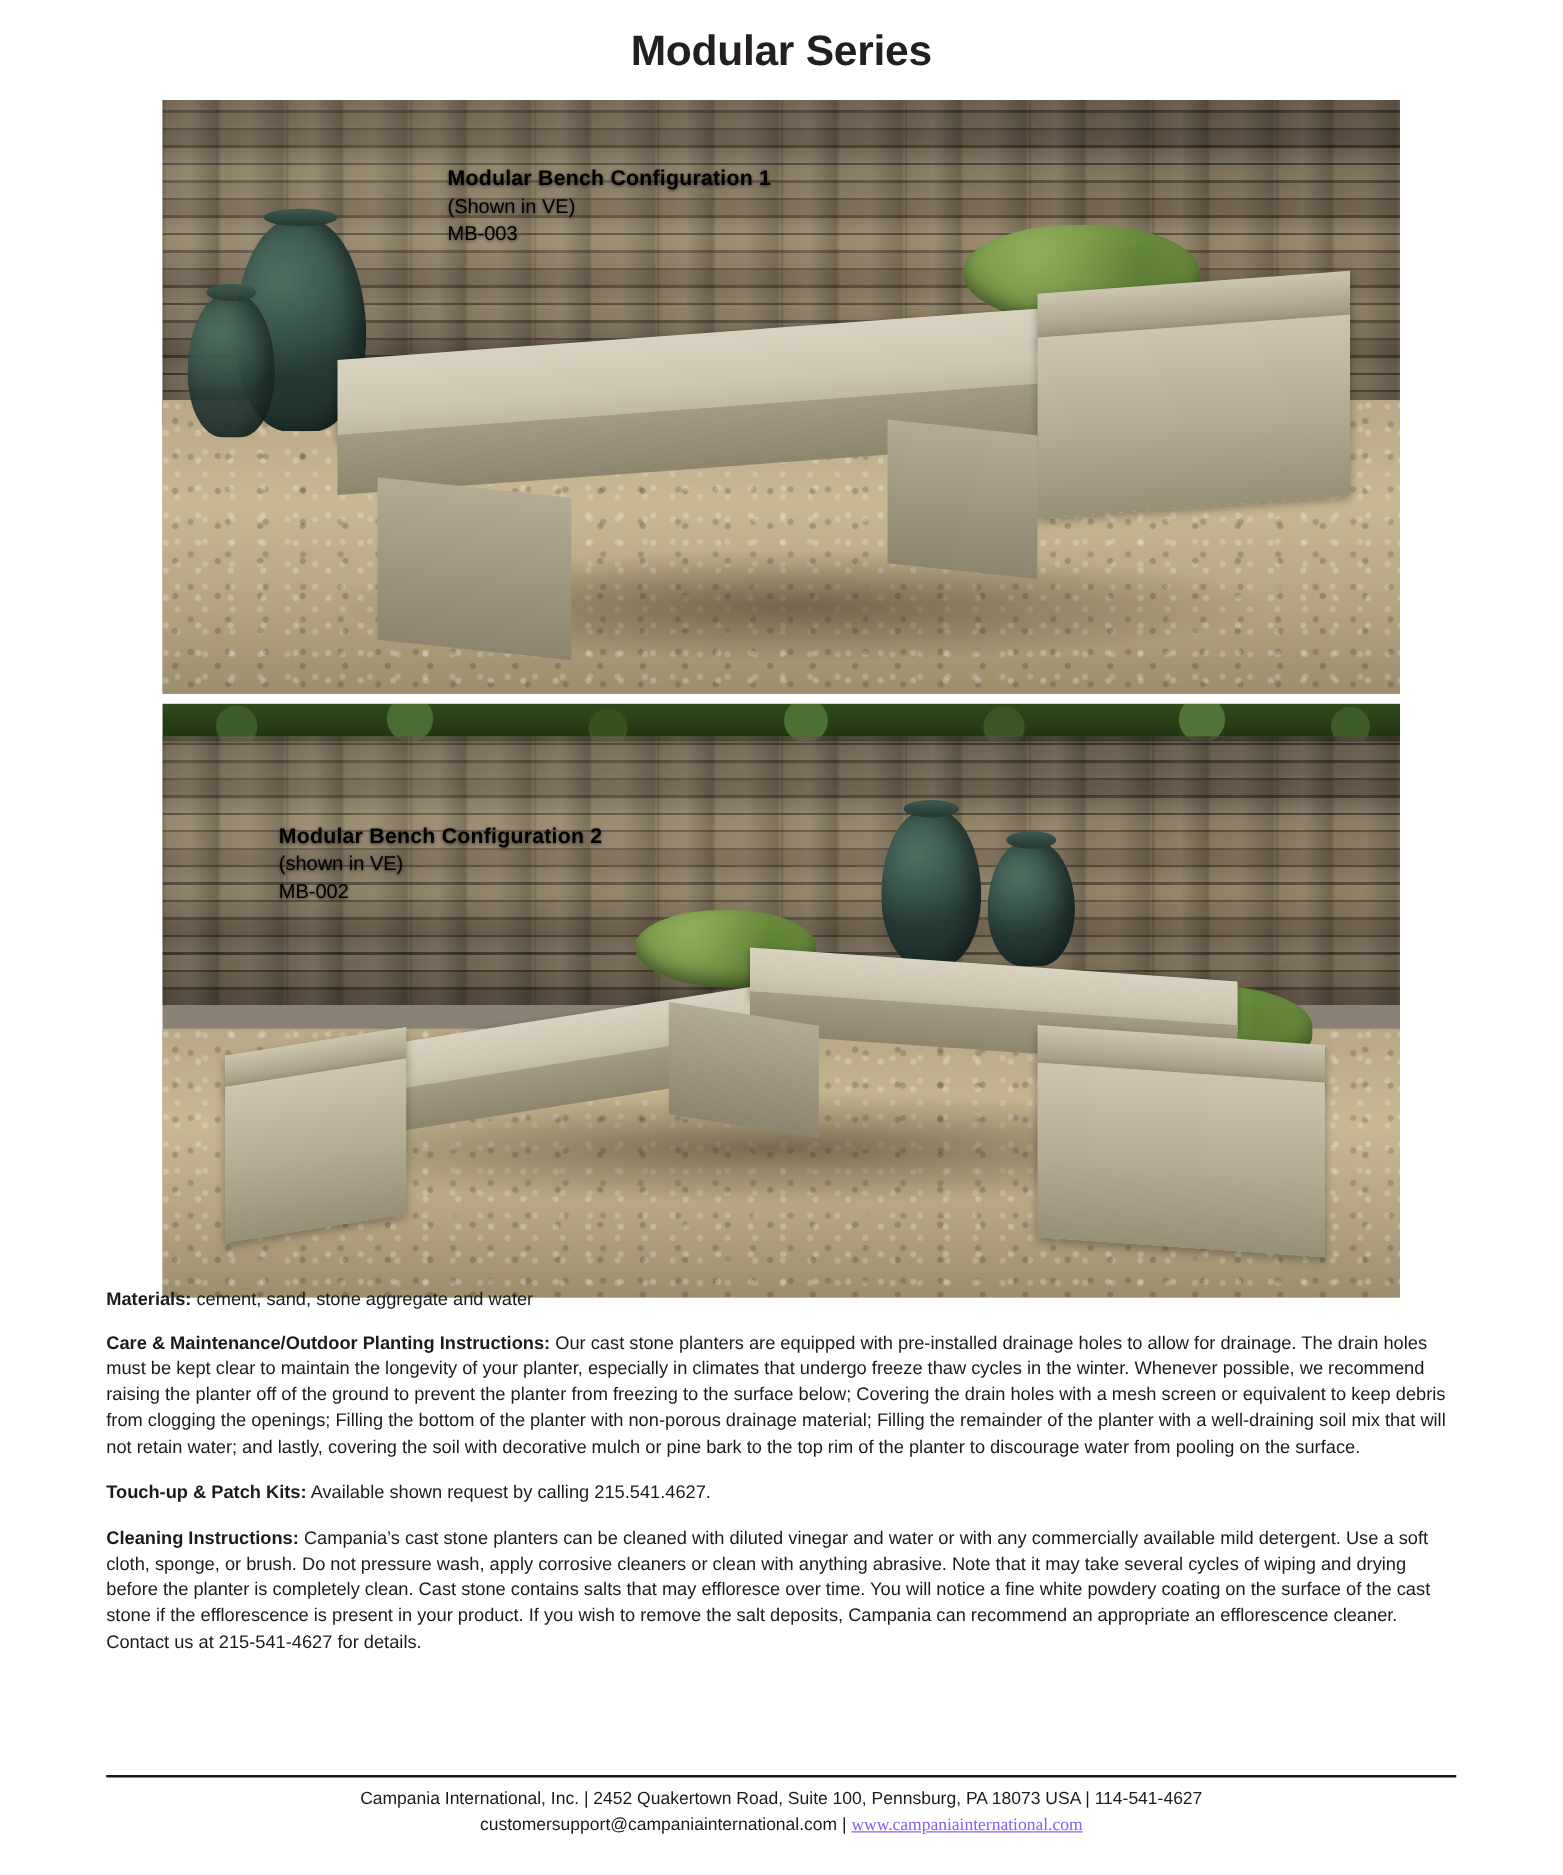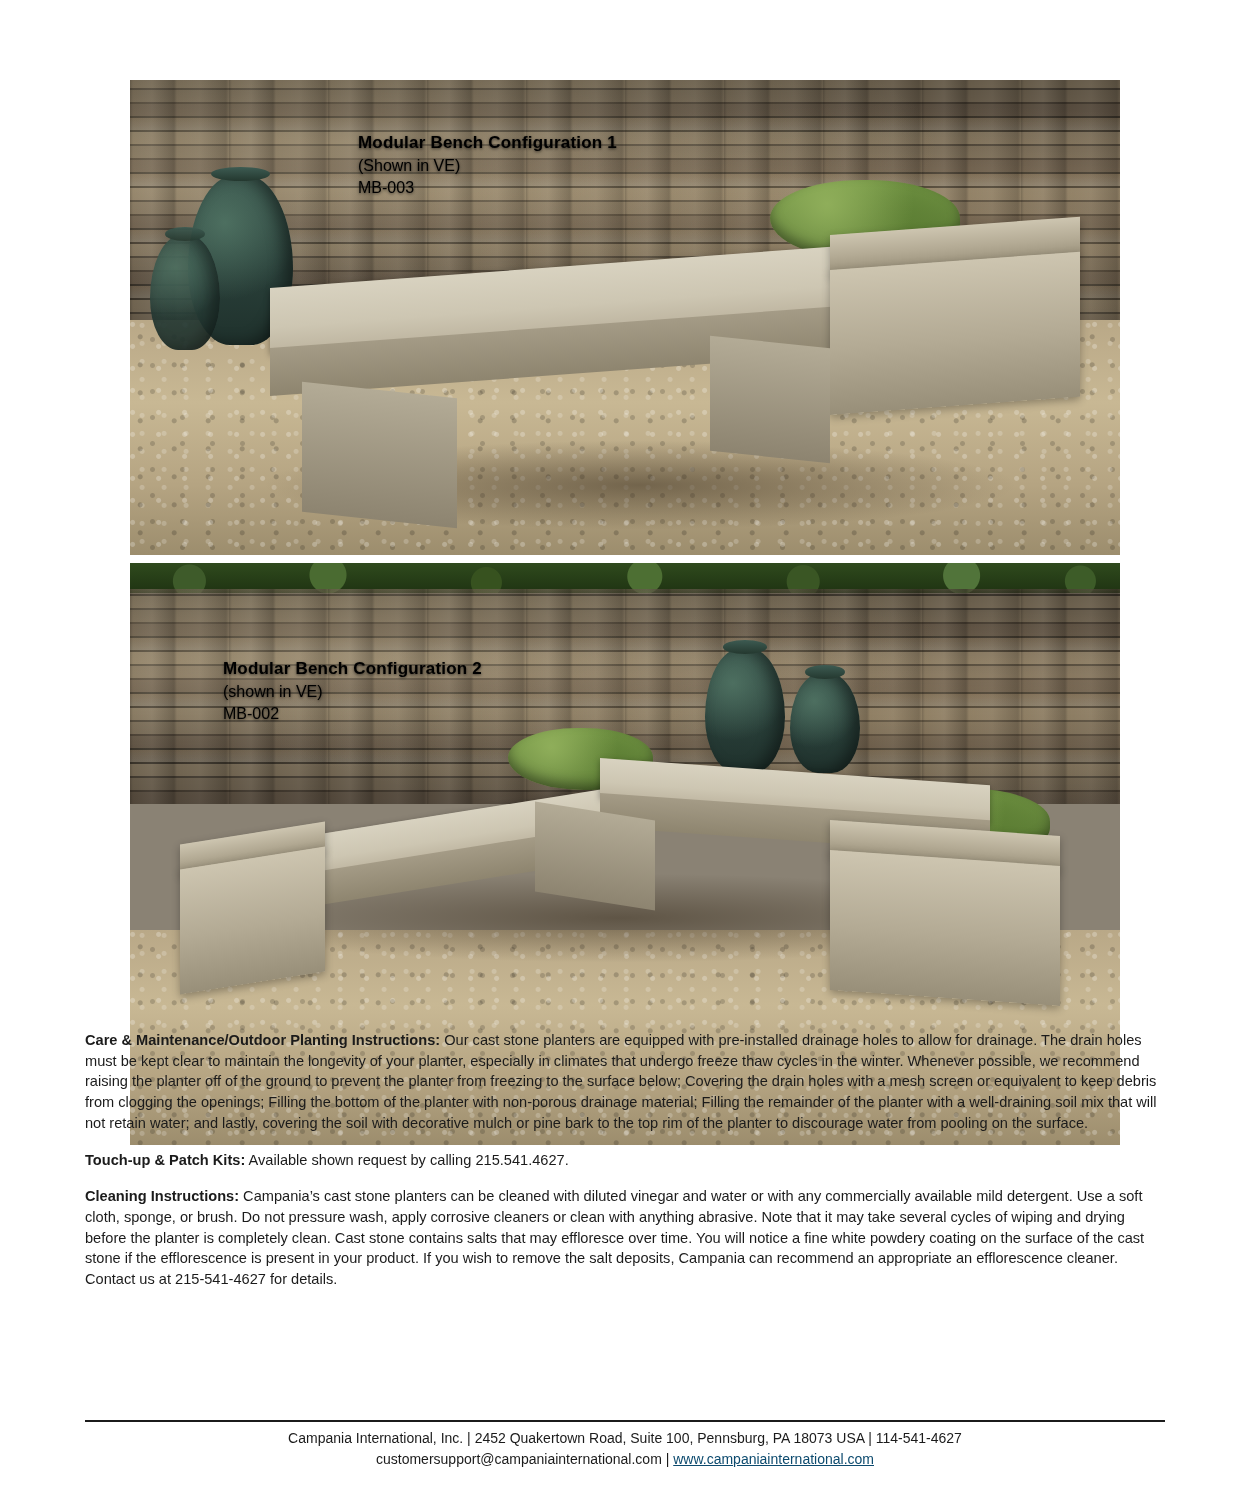--- a/index.html
+++ b/index.html
@@ -35,21 +35,21 @@
 
   
   .photo-wrap {
     position: absolute;
     left: 130px;
     width: 990px;
     overflow: hidden;
     background: #8a8274;
   }
   #photo1 { top: 80px; height: 475px; }
-  #photo2 { top: 563px; height: 582px; }
+  #photo2 { top: 563px; height: 475px; }
 
   .photo-inner {
     position: absolute;
     inset: 0;
     overflow: hidden;
   }
 
   
   .wall {
     position: absolute;
@@ -206,29 +206,31 @@
   }
   .footer-rule {
     position: absolute;
     left: 85px;
     width: 1080px;
     top: 1420px;
     height: 2px;
     background: #1b1b1b;
   }
   .footer a {
-    color: #0c4a6e;
+    color: #8b5cf6;
     text-decoration: underline;
+    font-family: Liberation Serif, serif;
   }
 </style>
 </head>
 <body>
 
 <div class="page">
 
+  <div class="title">Modular Series</div>
 
   <div class="photo-wrap" id="photo1">
     <div class="photo-inner">
       <div class="wall" style="height:260px;"></div>
       <div class="gravel" style="height:235px;"></div>
 
       <div class="urn" style="left:58px; top:95px; width:105px; height:170px;"></div>
       <div class="urn" style="left:20px; top:155px; width:70px; height:115px; opacity:0.92;"></div>
 
       <div class="shrub" style="left:640px; top:100px; width:190px; height:80px;"></div>
@@ -282,20 +284,23 @@
 
       <div class="caption" style="left:93px; top:95px;">
         <div class="line1">Modular Bench Configuration 2</div>
         <div class="line2">(shown in VE)</div>
         <div class="line3">MB-002</div>
       </div>
     </div>
   </div>
 
   <div class="body">
+    <div class="para tight">
+      <b>Materials:</b><span> cement, sand, stone aggregate and water</span>
+    </div>
     <div class="para">
       <b>Care &amp; Maintenance/Outdoor Planting Instructions:</b><span> Our cast stone planters are equipped with pre-installed drainage holes to allow for drainage. The drain holes must be kept clear to maintain the longevity of your planter, especially in climates that undergo freeze thaw cycles in the winter.  Whenever possible, we recommend raising the planter off of the ground to prevent the planter from freezing to the surface below; Covering the drain holes with a mesh screen or equivalent to keep debris from clogging the openings; Filling the bottom of the planter with non-porous drainage material; Filling the remainder of the planter with a well-draining soil mix that will not retain water; and lastly, covering the soil with decorative mulch or pine bark to the top rim of the planter to discourage water from pooling on the surface.</span>
     </div>
     <div class="para">
       <b>Touch-up &amp; Patch Kits:</b><span> Available shown request by calling 215.541.4627.</span>
     </div>
     <div class="para">
       <b>Cleaning Instructions:</b><span> Campania’s cast stone planters can be cleaned with diluted vinegar and water or with any commercially available mild detergent. Use a soft cloth, sponge, or brush. Do not pressure wash, apply corrosive cleaners or clean with anything abrasive. Note that it may take several cycles of wiping and drying before the planter is completely clean. Cast stone contains salts that may effloresce over time. You will notice a fine white powdery coating on the surface of the cast stone if the efflorescence is present in your product. If you wish to remove the salt deposits, Campania can recommend an appropriate an efflorescence cleaner. Contact us at 215-541-4627 for details.</span>
     </div>
   </div>

